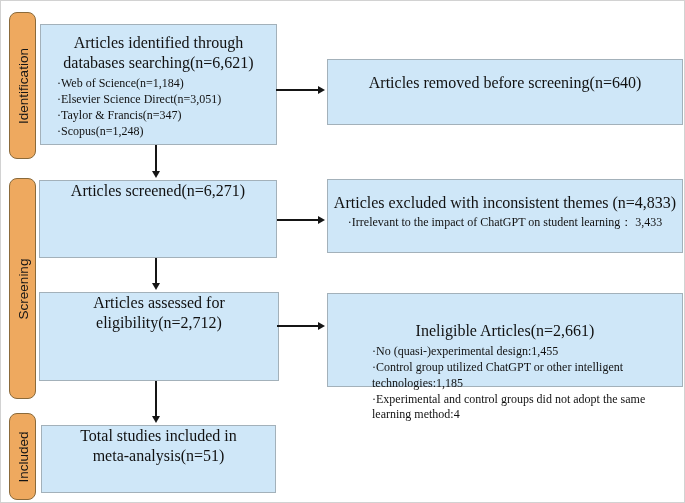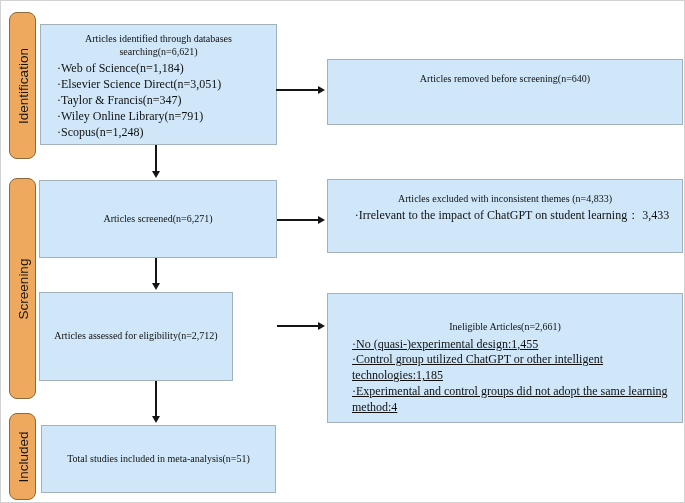--- a/index.html
+++ b/index.html
@@ -37,46 +37,46 @@
   #stage-included       { left: 8px;  top: 412px; height: 87px;  }
 
   
   .box {
     position: absolute;
     background: #cfe7f8;
     border: 1px solid #a3b1ba;
   }
   .box .title {
     text-align: center;
-    font-size: 10px;
+    font-size: 16px;
     line-height: 1.26;
   }
   .box ul {
     list-style: none;
     font-size: 12px;
     line-height: 1.32;
     margin-top: 2px;
   }
-  .centered { display: flex; align-items: center; justify-content: center; }
+  .centered { display: flex; justify-content: center; }
   .fitblock { width: fit-content; margin: 0 auto; }
 
   #box-identified { left: 39px;  top: 23px;  width: 237px; height: 121px; padding: 8px 6px 0; }
   #box-identified ul { padding-left: 10px; margin-top: 3px; }
 
   #box-removed    { left: 326px; top: 58px;  width: 356px; height: 66px;  padding-top: 13px; }
 
   #box-screened   { left: 38px;  top: 179px; width: 238px; height: 78px; }
 
   #box-excluded   { left: 326px; top: 178px; width: 356px; height: 74px;  padding-top: 13px; }
   #box-excluded ul { padding-left: 14px; }
 
-  #box-assessed   { left: 38px;  top: 291px; width: 194px; height: 89px; padding: 0 4px; }
+  #box-assessed   { left: 38px;  top: 291px; width: 240px; height: 89px; padding: 0 4px; }
 
-  #box-ineligible { left: 326px; top: 292px; width: 356px; height: 130px; padding-top: 27px; }
-  #box-ineligible ul { margin-left: 24px; margin-top: 3px; text-decoration: underline; }
+  #box-ineligible { left: 326px; top: 292px; width: 356px; height: 94px; padding-top: 27px; }
+  #box-ineligible ul { margin-left: 44px; margin-top: 3px; }
 
   #box-total      { left: 40px;  top: 424px; width: 235px; height: 68px; padding: 0 18px; }
 
   
   .hline, .vline { position: absolute; background: #151515; }
   .hline { height: 1.5px; }
   .vline { width: 1.5px; }
   .head-down {
     position: absolute; width: 0; height: 0;
     border-left: 4px solid transparent;
@@ -104,21 +104,20 @@
   <div class="stage" id="stage-included">
     <span>Included</span>
   </div>
 
   <div class="box" id="box-identified">
     <div class="title">Articles identified through databases searching(n=6,621)</div>
     <ul>
       <li>·Web of Science(n=1,184)</li>
       <li>·Elsevier Science Direct(n=3,051)</li>
       <li>·Taylor &amp; Francis(n=347)</li>
-      <li>·Wiley Online Library(n=791)</li>
       <li>·Scopus(n=1,248)</li>
     </ul>
   </div>
 
   <div class="box" id="box-removed">
     <div class="fitblock">
       <div class="title">Articles removed before screening(n=640)</div>
     </div>
   </div>
 

